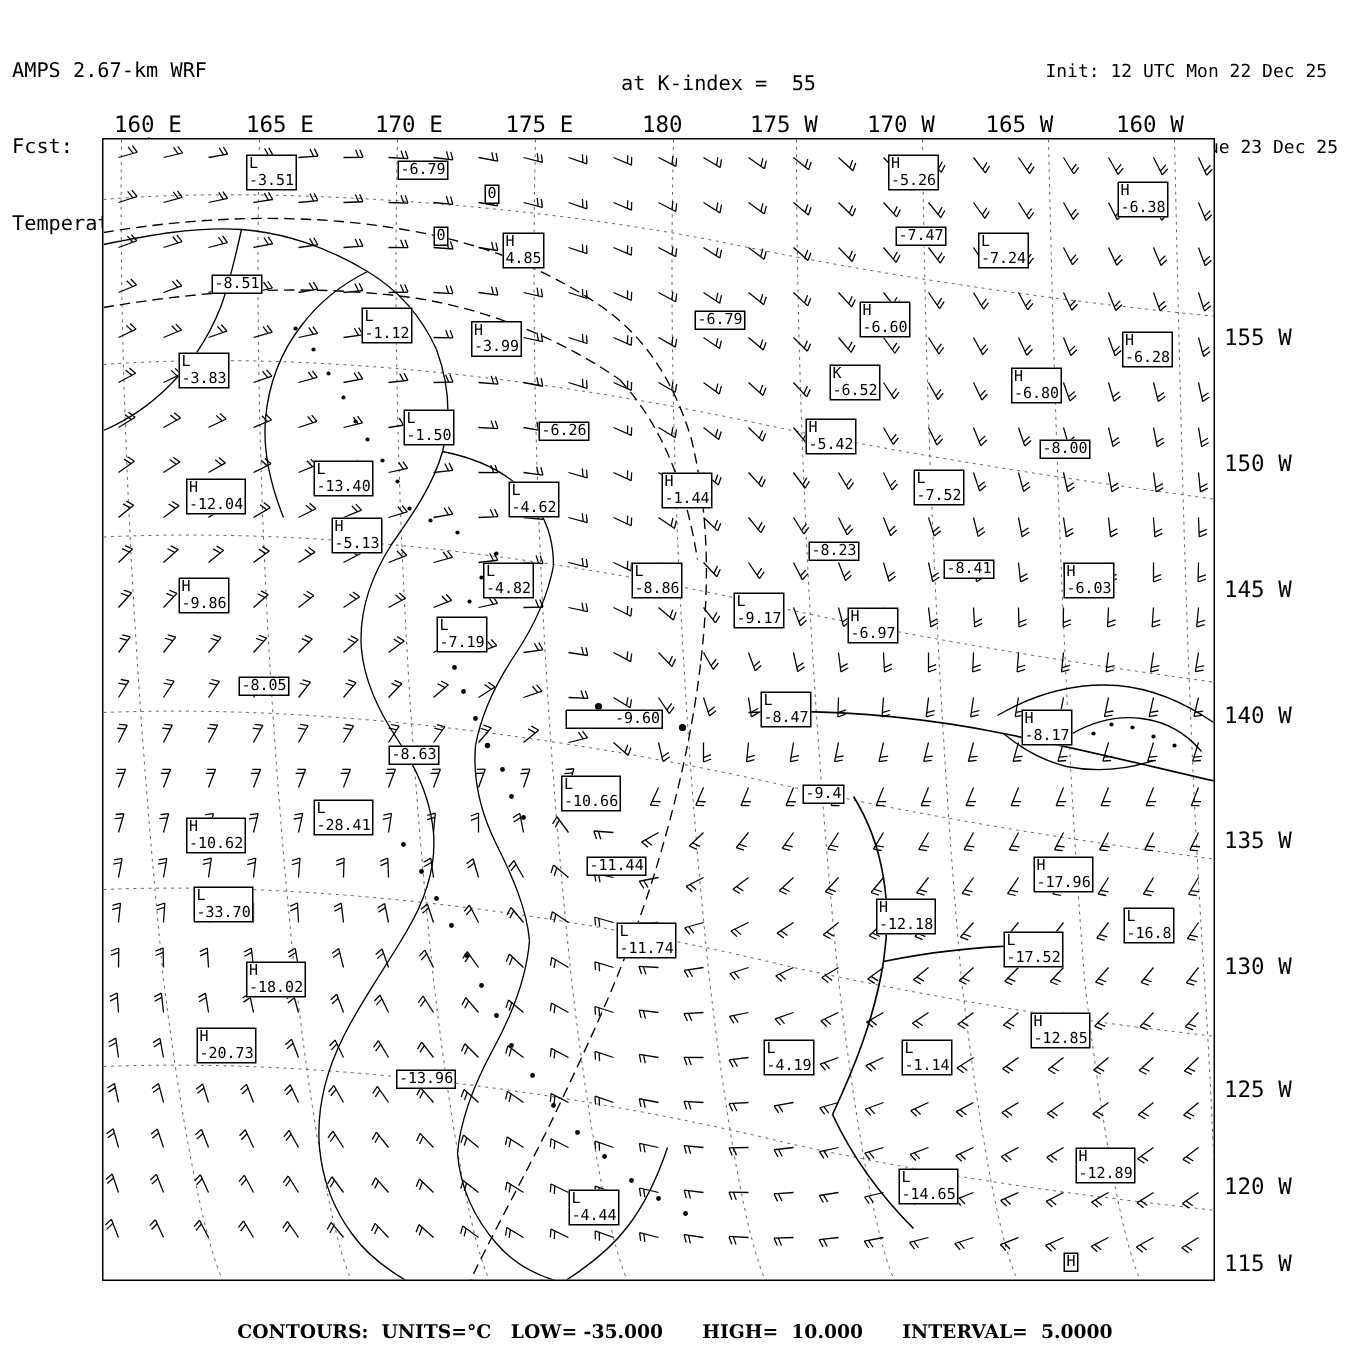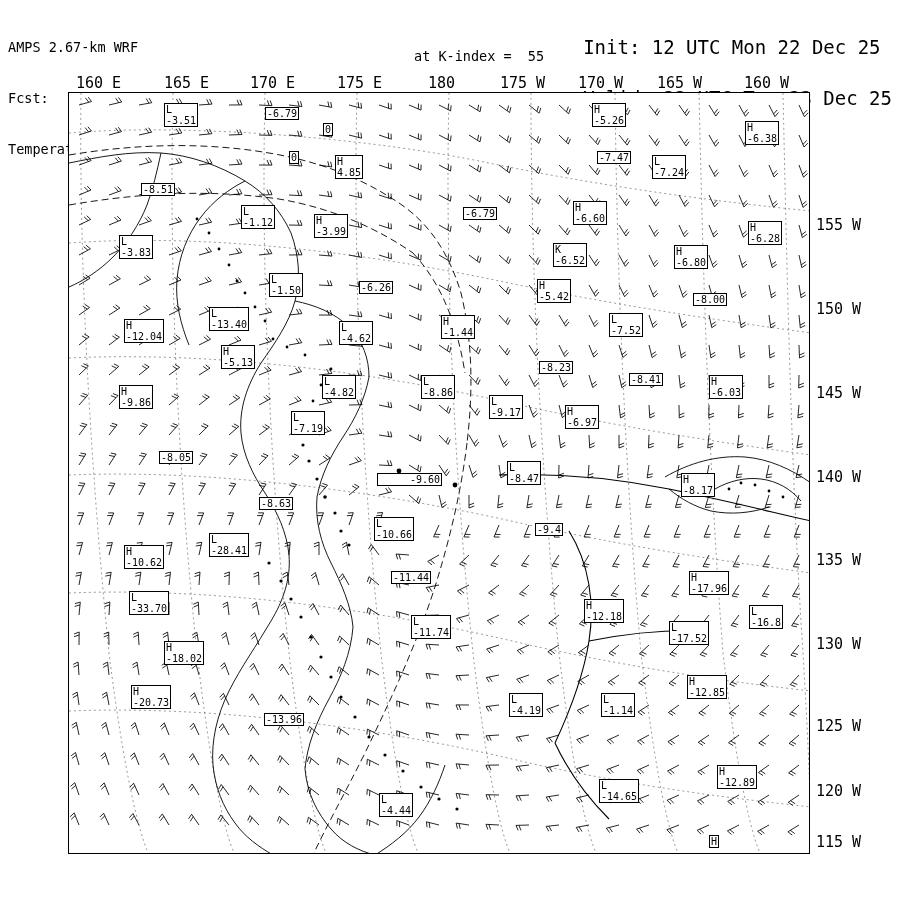--- a/index.html
+++ b/index.html
@@ -24,21 +24,21 @@
   .hdr-left {
     position: absolute;
     left: 8px; top: 5px;
     font-size: 13.5px;
     line-height: 17px;
     white-space: pre;
   }
   .hdr-right {
     position: absolute;
     right: 8px; top: 5px;
-    font-size: 19px;
+    font-size: 12px;
     line-height: 17px;
     text-align: left;
     white-space: pre;
   }
   .hdr-center {
     position: absolute;
     left: 414px; top: 48px;
     font-size: 13.5px;
     white-space: pre;
   }
@@ -2172,13 +2172,14 @@
         <div class="stn" style="left: 440px; top: 600px;"><span class="hl">L</span><span class="t">-4.19</span></div>
         <div class="stn" style="left: 532px; top: 600px;"><span class="hl">L</span><span class="t">-1.14</span></div>
         <div class="stn" style="left: 195px; top: 620px;"><span class="t">-13.96</span></div>
         <div class="stn" style="left: 648px; top: 672px;"><span class="hl">H</span><span class="t">-12.89</span></div>
         <div class="stn" style="left: 530px; top: 686px;"><span class="hl">L</span><span class="t">-14.65</span></div>
         <div class="stn" style="left: 310px; top: 700px;"><span class="hl">L</span><span class="t">-4.44</span></div>
         <div class="stn" style="left: 640px; top: 742px;"><span class="hl">H</span></div>
       </div>
   </div>
 
+  <div class="footer">CONTOURS:  UNITS=°C   LOW= -35.000      HIGH=  10.000      INTERVAL=  5.0000</div>
 </div>
 
 </body></html>

